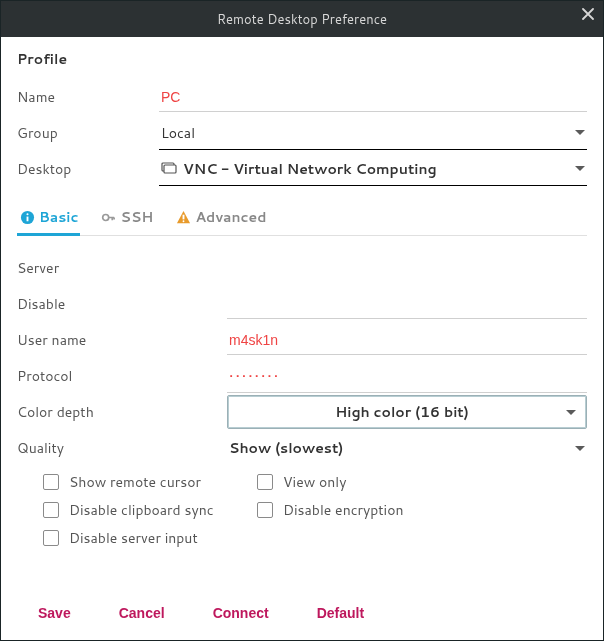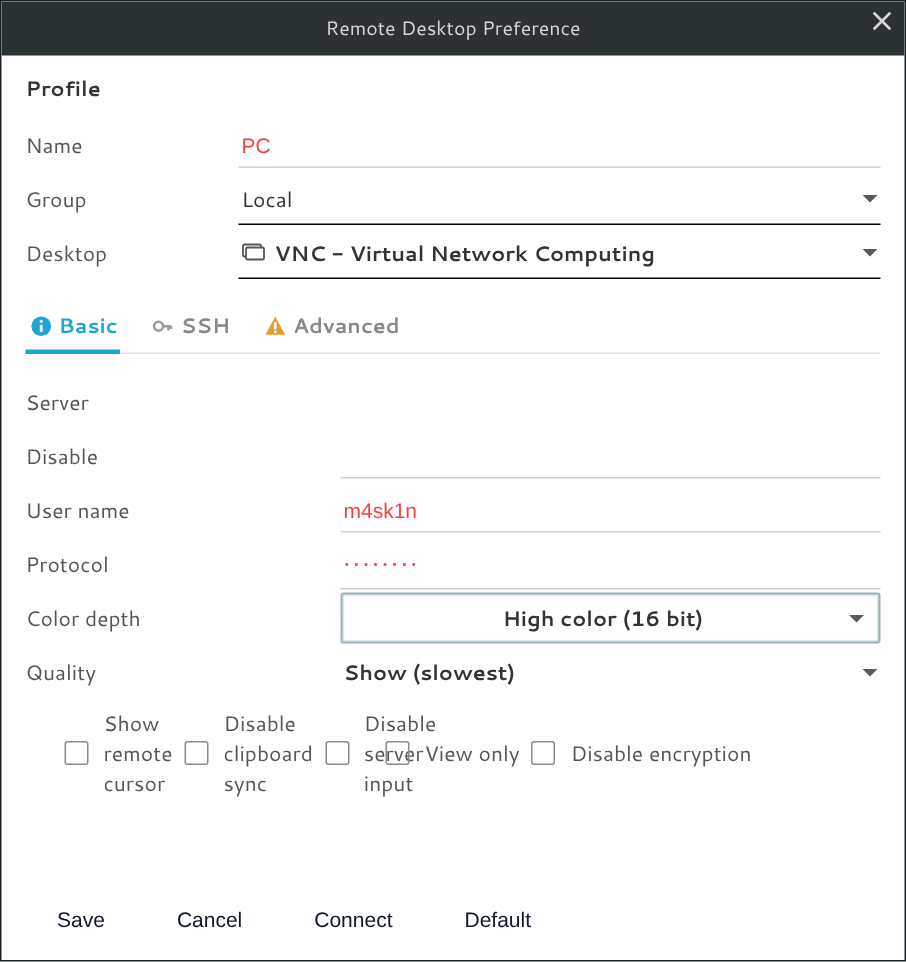--- a/index.html
+++ b/index.html
@@ -142,21 +142,21 @@
 .plain-combo {
   width: 100%; display:flex; align-items:center;
   padding: 6px 2px;
   cursor:pointer;
 }
 .plain-combo .combo-text { flex:1; font-weight:600; color:#333; }
 .checkgrid {
   display:flex;
   margin-top: 2px;
 }
-.checkcol { display:flex; flex-direction:row; gap:8px; padding-top:4px; }
+.checkcol { display:flex; flex-direction:column; gap:8px; padding-top:4px; }
 .checkcol.left { margin-left: 26px; width: 214px; }
 .checkcol.right { }
 .check {
   display:flex; align-items:center; gap:10px;
   color:#555; cursor:pointer;
 }
 .checkbox {
   width:16px; height:16px;
   border:1.5px solid #8a8a8a;
   border-radius:2px;
@@ -165,22 +165,22 @@
 .footer {
   position: absolute;
   left: 0; right: 0; bottom: 0;
   padding: 14px 16px 16px 16px;
   display:flex;
   gap: 44px;
   padding-left: 36px;
 }
 .footer-btn {
   background:none; border:none;
-  color:#0f172a;
-  font-weight:400;
+  color:#be185d;
+  font-weight:700;
   font-size:14px;
   cursor:pointer;
   padding: 4px 2px;
 }
 .pwd-dots { letter-spacing: 2px; }
 </style>
 </head>
 <body>
 
 <div class="titlebar">

